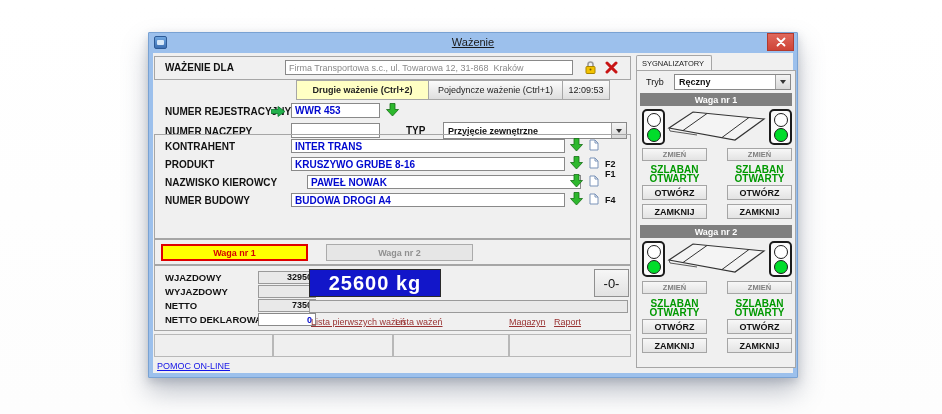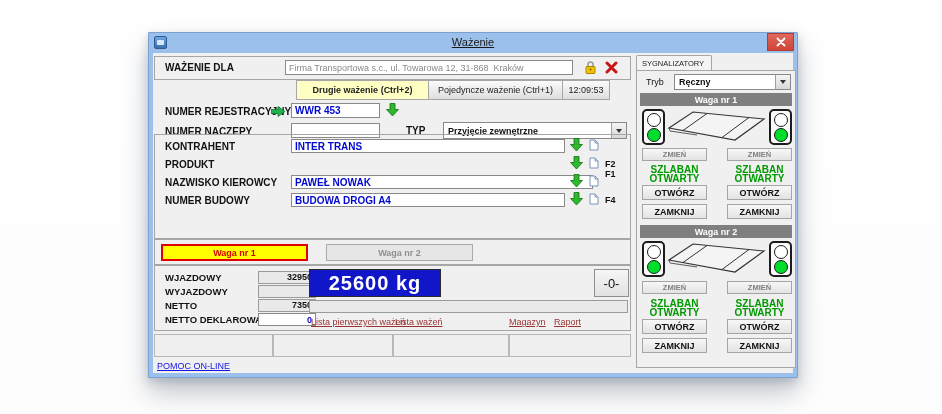--- a/index.html
+++ b/index.html
@@ -156,31 +156,32 @@
       <svg class="icon" style="left:417px; top:85px;" width="13" height="14" viewBox="0 0 13 14">
         <polygon points="4,0.5 9,0.5 9,6.5 12.5,6.5 6.5,13 0.5,6.5 4,6.5" fill="#2DB82D" stroke="#156F15" stroke-width="0.8"></polygon>
       </svg>
       <svg class="icon" style="left:436px; top:86px;" width="10" height="12" viewBox="0 0 10 12">
         <path d="M1 1 h5 l3 3 v7 h-8 z" fill="#fff" stroke="#7A93B8" stroke-width="1"></path>
         <path d="M6 1 v3 h3" fill="none" stroke="#7A93B8" stroke-width="1"></path>
       </svg>
       <div class="lbl" style="left:452px; top:88px; font-size:9px;margin-top:28px;">F1</div>
 
       <div class="lbl" style="left:12px; top:106px;">PRODUKT</div>
+      <input class="inp blue" style="left: 138px; top: 104px; width: 274px; height: 14px;" value="KRUSZYWO GRUBE 8-16">
       <svg class="icon" style="left:417px; top:103px;" width="13" height="14" viewBox="0 0 13 14">
         <polygon points="4,0.5 9,0.5 9,6.5 12.5,6.5 6.5,13 0.5,6.5 4,6.5" fill="#2DB82D" stroke="#156F15" stroke-width="0.8"></polygon>
       </svg>
       <svg class="icon" style="left:436px; top:104px;" width="10" height="12" viewBox="0 0 10 12">
         <path d="M1 1 h5 l3 3 v7 h-8 z" fill="#fff" stroke="#7A93B8" stroke-width="1"></path>
         <path d="M6 1 v3 h3" fill="none" stroke="#7A93B8" stroke-width="1"></path>
       </svg>
       <div class="lbl" style="left:452px; top:106px; font-size:9px;">F2</div>
 
       <div class="lbl" style="left:12px; top:124px;">NAZWISKO KIEROWCY</div>
-      <input class="inp blue" style="left: 138px; top: 122px; width: 302px; height: 14px;" value="PAWEŁ NOWAK">
+      <input class="inp blue" style="left: 154px; top: 122px; width: 274px; height: 14px;" value="PAWEŁ NOWAK">
       <svg class="icon" style="left:417px; top:121px;" width="13" height="14" viewBox="0 0 13 14">
         <polygon points="4,0.5 9,0.5 9,6.5 12.5,6.5 6.5,13 0.5,6.5 4,6.5" fill="#2DB82D" stroke="#156F15" stroke-width="0.8"></polygon>
       </svg>
       <svg class="icon" style="left:436px; top:122px;" width="10" height="12" viewBox="0 0 10 12">
         <path d="M1 1 h5 l3 3 v7 h-8 z" fill="#fff" stroke="#7A93B8" stroke-width="1"></path>
         <path d="M6 1 v3 h3" fill="none" stroke="#7A93B8" stroke-width="1"></path>
       </svg>
       <div class="lbl" style="left:452px; top:124px; font-size:9px;padding-left:44px;">F3</div>
 
       <div class="lbl" style="left:12px; top:142px;">NUMER BUDOWY</div>

